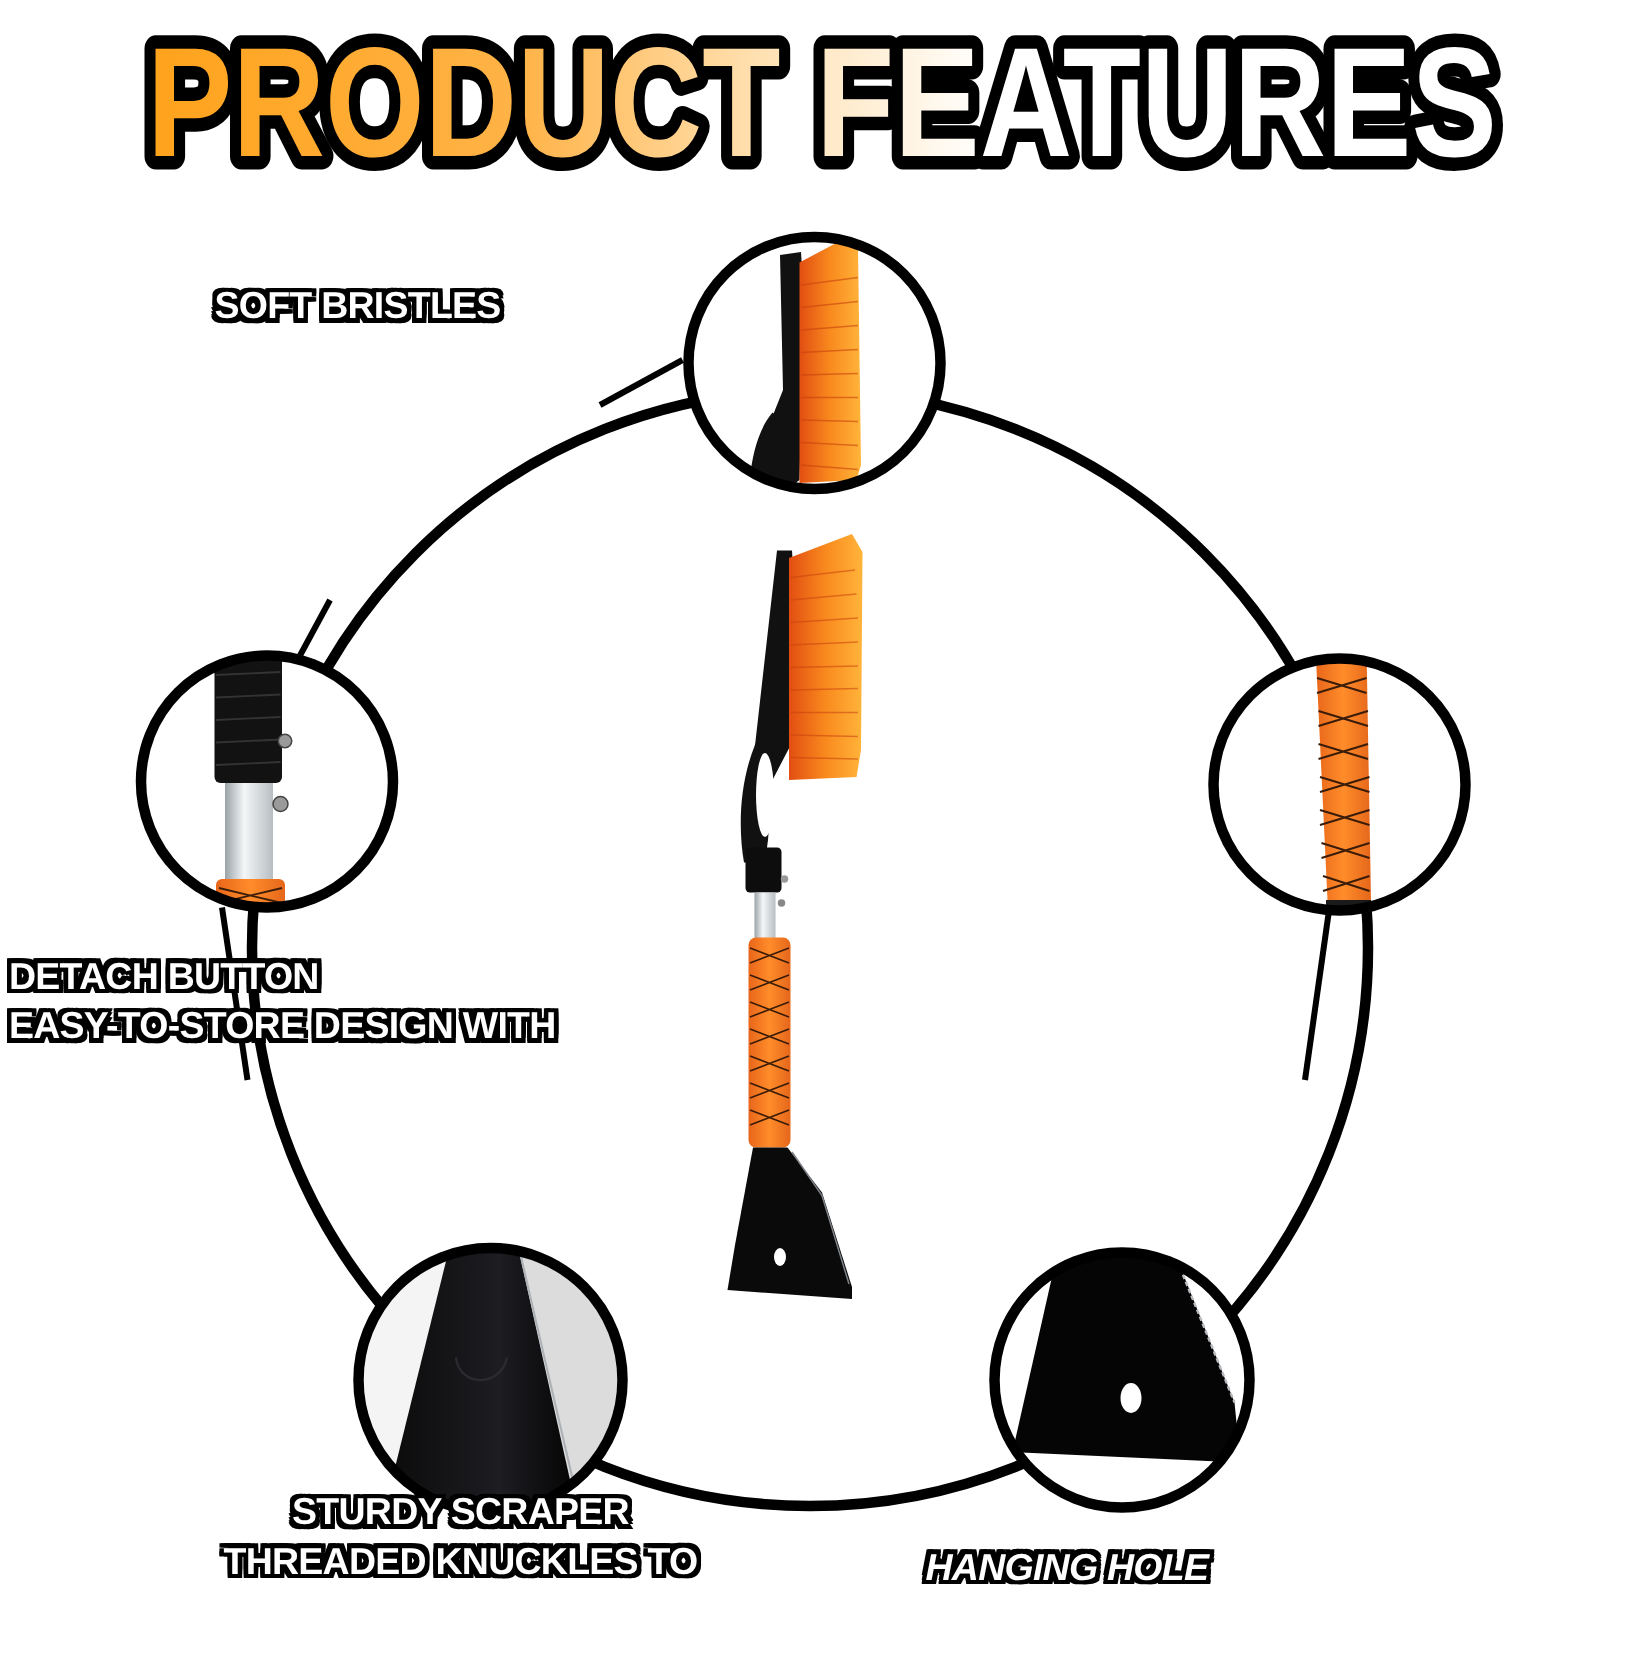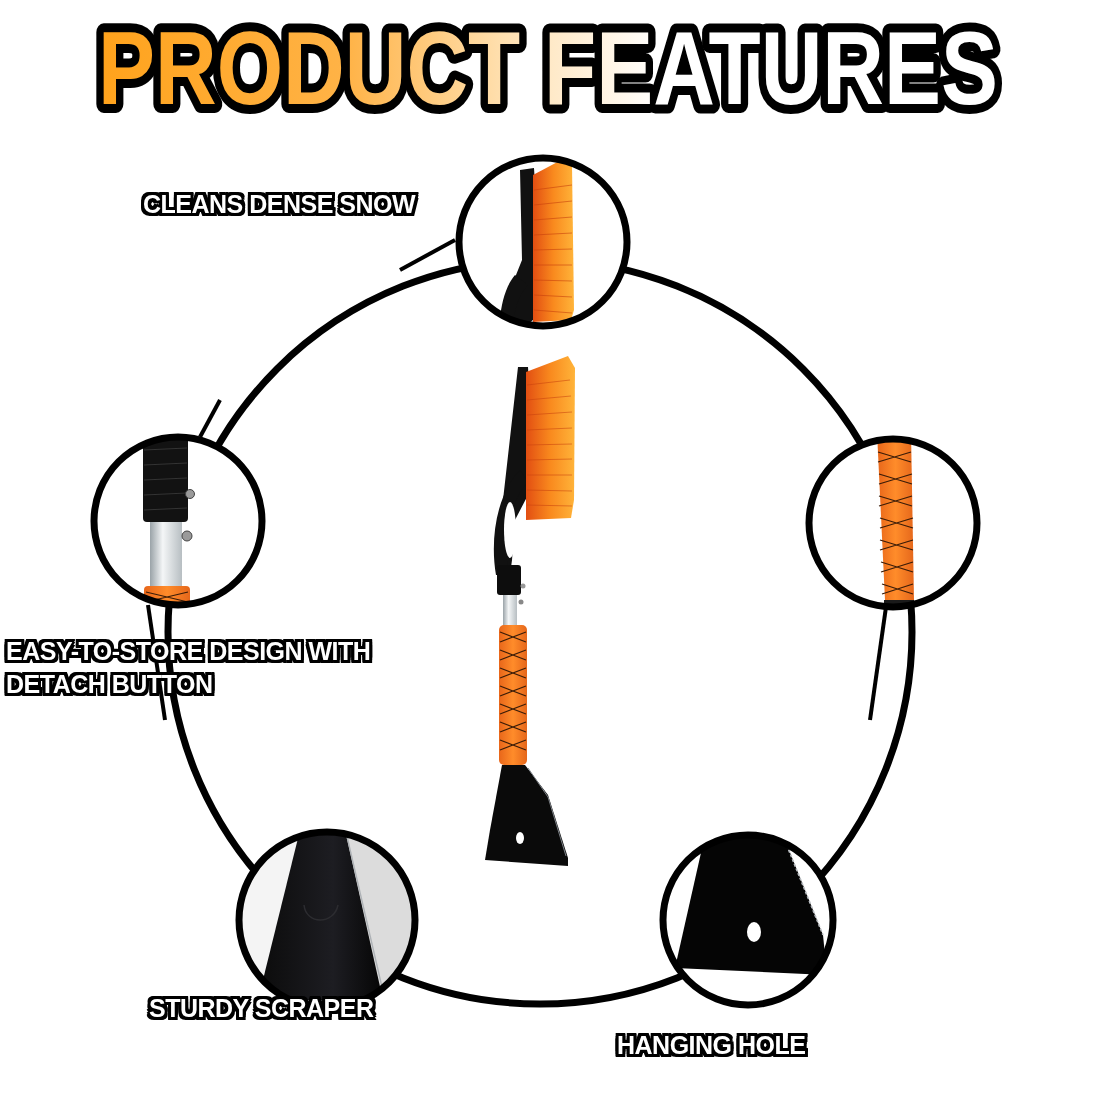--- a/index.html
+++ b/index.html
@@ -210,30 +210,31 @@
     <g clip-path="url(#cBR)">
       <path d="M705 835 L783 835 L823 935 L827 975 L675 968 Z" fill="#050505"></path>
       <path d="M783 836 L823 935" stroke="#b8bcc0" stroke-width="1.6" stroke-dasharray="3 2" fill="none"></path>
       <ellipse cx="754" cy="932" rx="7" ry="10" fill="#fff"></ellipse>
     </g>
     <circle cx="748" cy="920" r="85" fill="none" stroke="#000" stroke-width="7"></circle>
   </g>
 </svg>
 
 <div class="caption" style="left:143px; top:188px;">
-  <span class="line">CLEANS DENSE SNOW</span>
+  <span class="line">SOFT BRISTLES</span>
 </div>
 
 <div class="caption" style="left:6px; top:635px;">
+  <span class="line">DETACH BUTTON</span>
   <span class="line">EASY-TO-STORE DESIGN WITH</span>
-  <span class="line">DETACH BUTTON</span>
 </div>
 
 <div class="caption" style="left:696px; top:616px;">
 </div>
 
 <div class="caption" style="left:149px; top:992px;text-align:center;">
   <span class="line">STURDY SCRAPER</span>
-</div>
-
-<div class="caption" style="left:617px; top:1029px;">
+  <span class="line">THREADED KNUCKLES TO</span>
+</div>
+
+<div class="caption" style="left:617px; top:1029px;font-style:italic;">
   <span class="line">HANGING HOLE</span>
 </div>
 
 </body></html>

